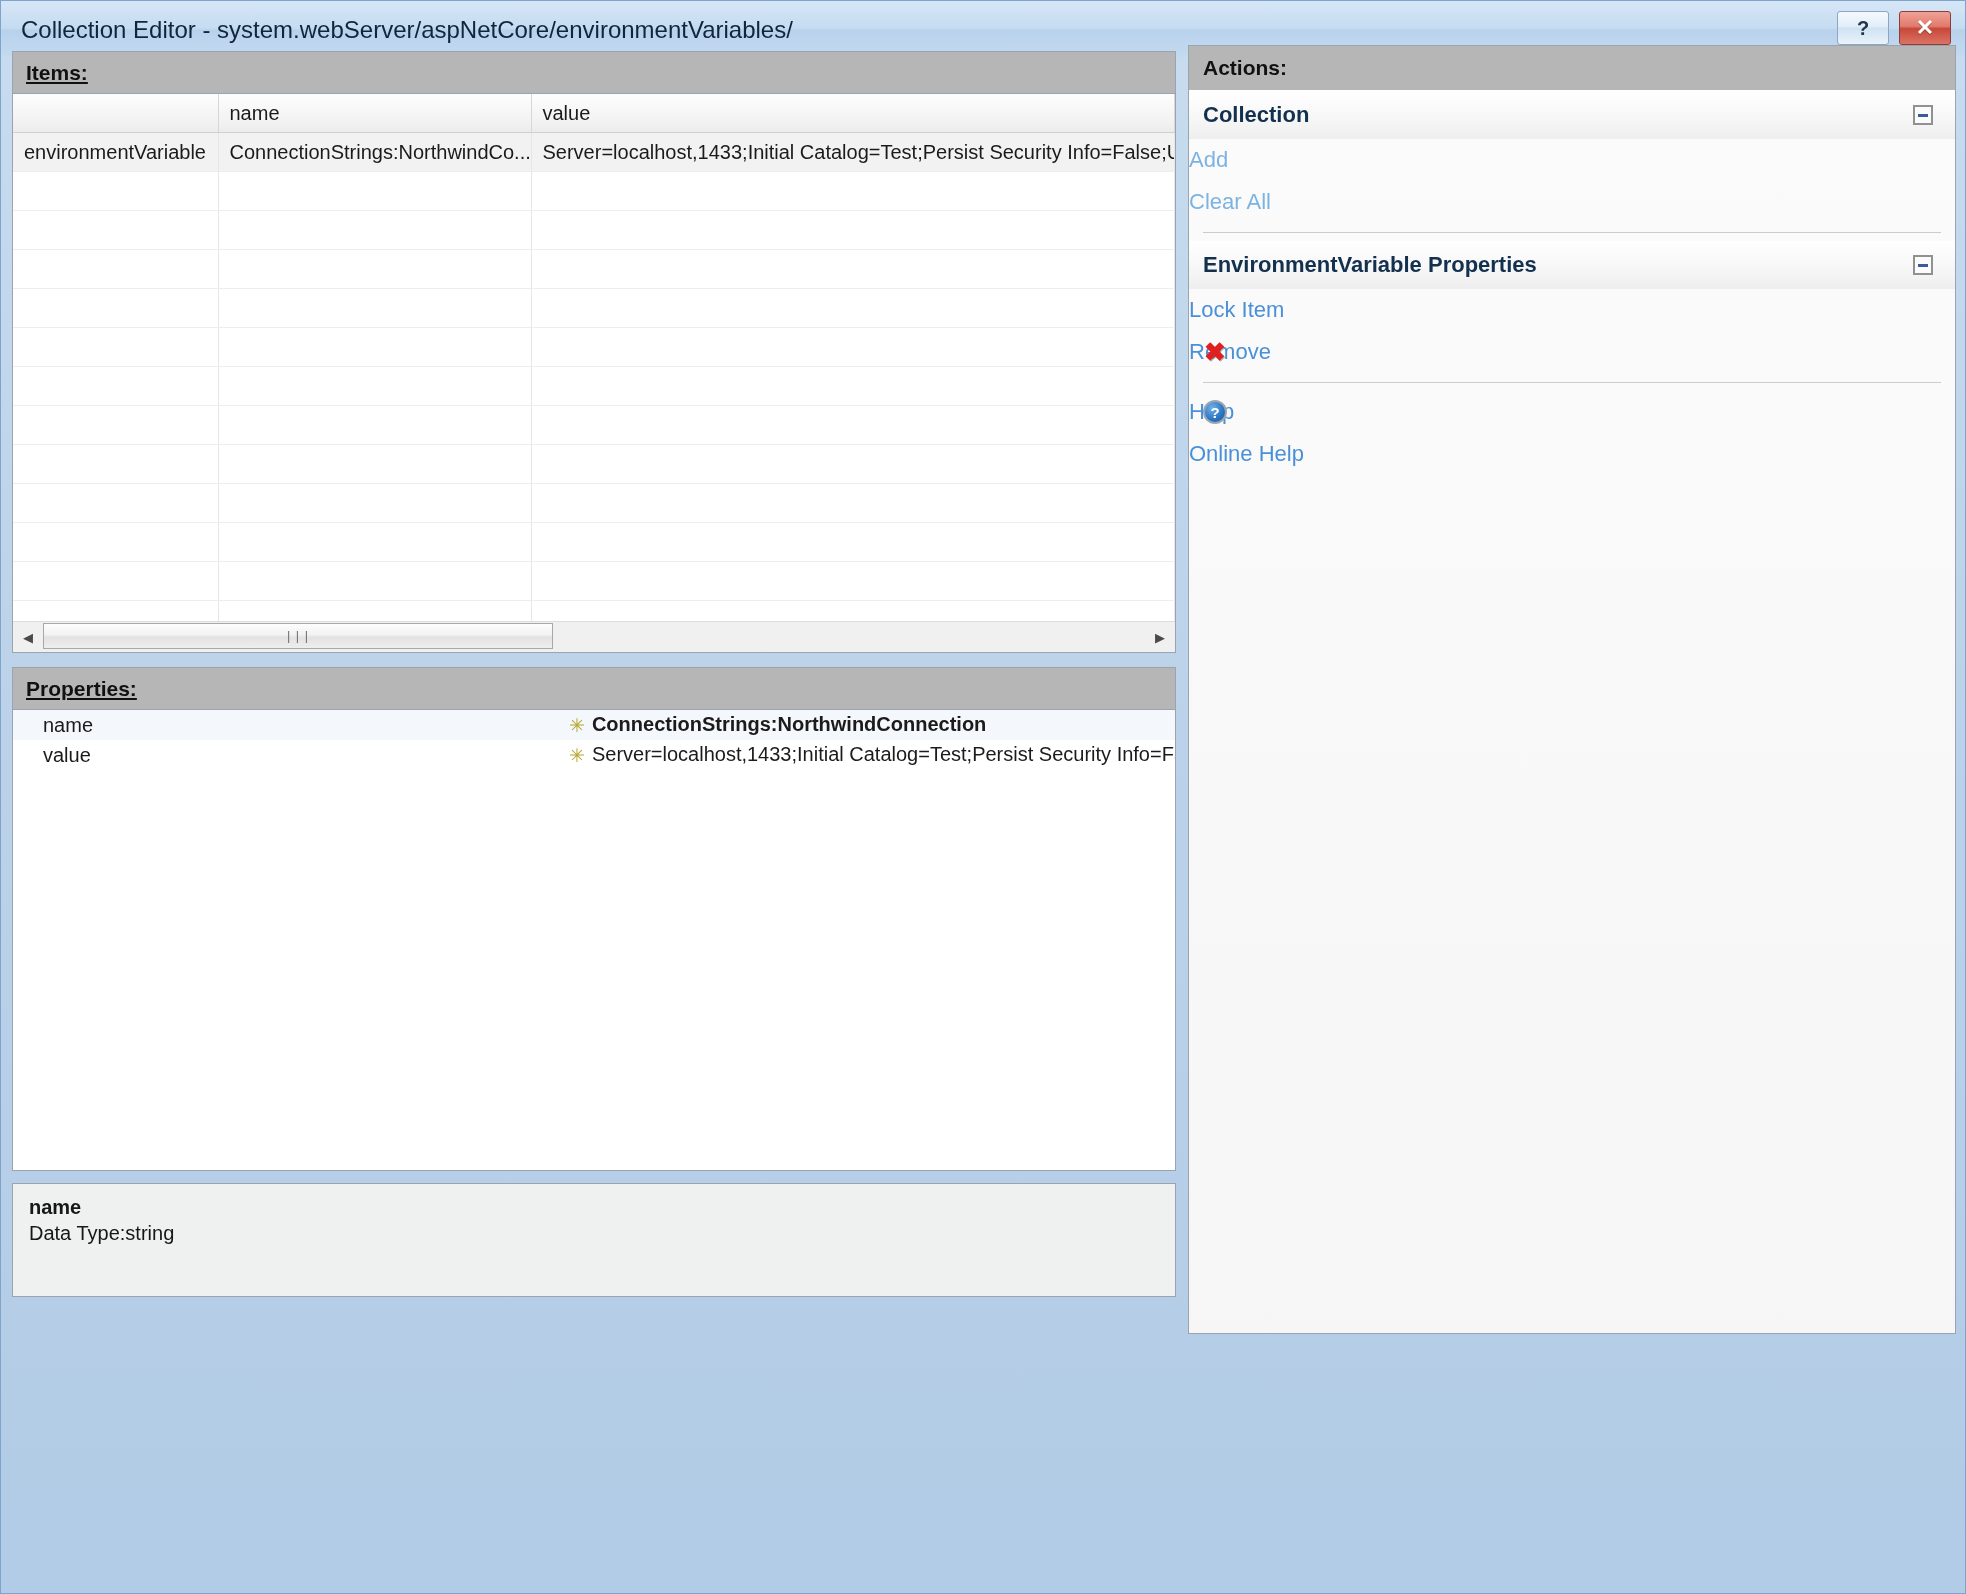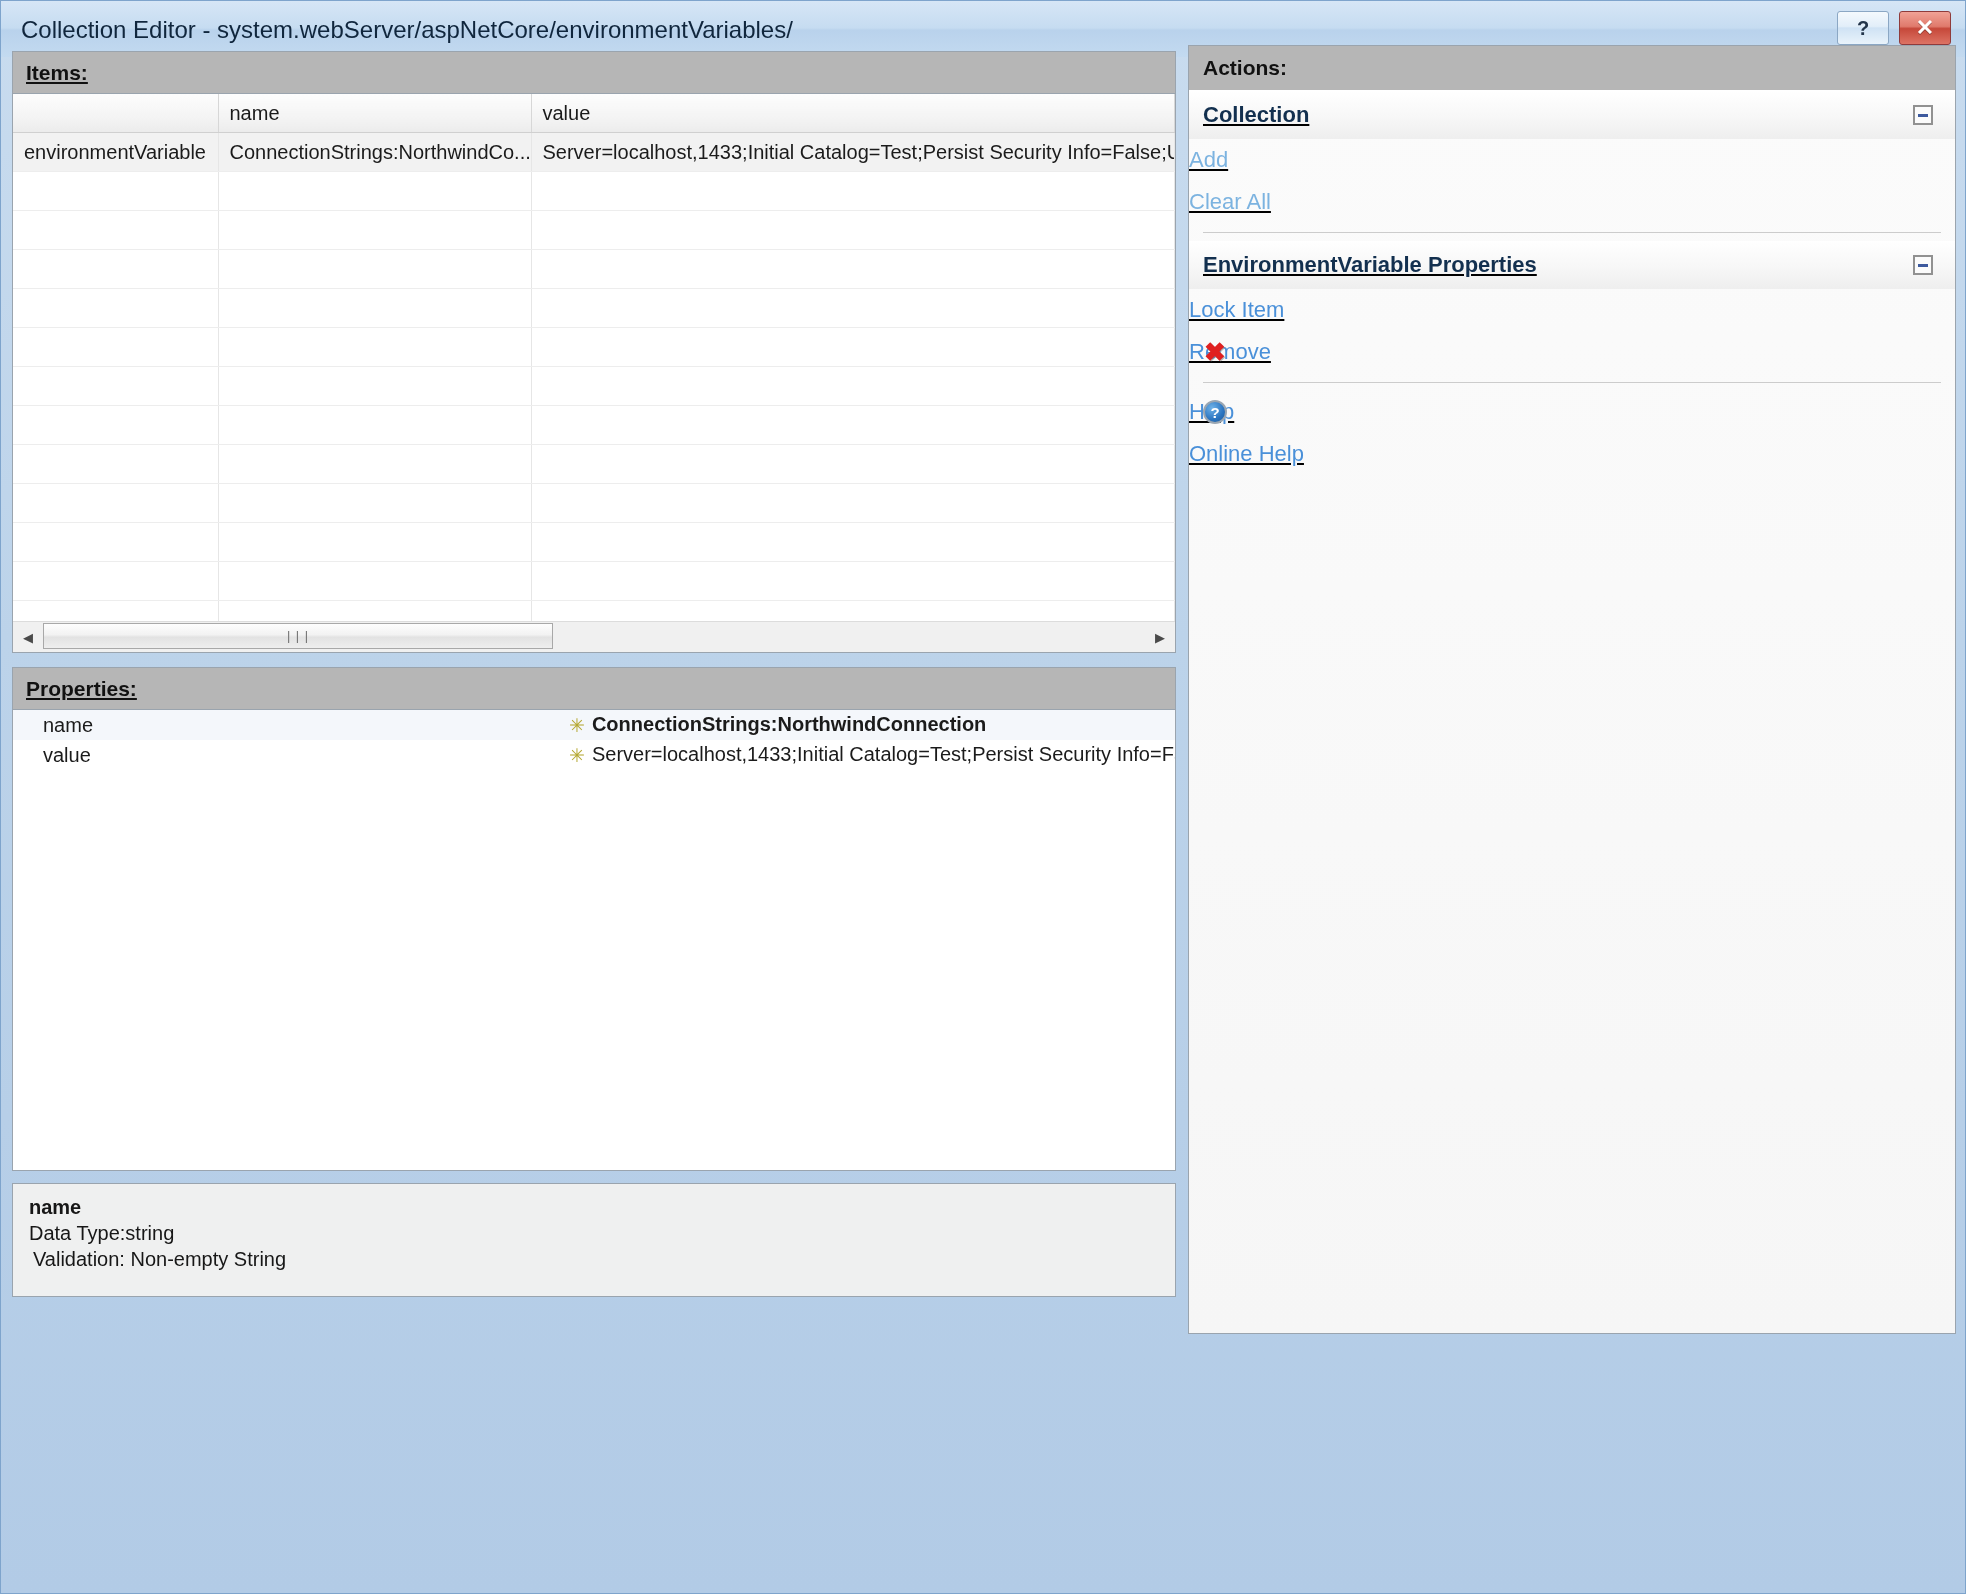--- a/index.html
+++ b/index.html
@@ -272,21 +272,20 @@
     align-items: center;
     padding-left: 14px;
     font-size: 21px;
     font-weight: bold;
     color: #111111;
     border-bottom: 1px solid #ffffff;
   }
   .actions-body {
     background: linear-gradient(to bottom, #fbfbfb 0%, #f6f6f6 100%);
     height: calc(100% - 45px);
-    text-decoration: underline;
   }
   .act-section-title {
     position: relative;
     height: 48px;
     display: flex;
     align-items: center;
     padding-left: 14px;
     font-size: 22px;
     font-weight: bold;
     color: #13304f;
@@ -502,21 +501,20 @@
                 <span class="star">✳</span><span>Server=localhost,1433;Initial Catalog=Test;Persist Security Info=False;U</span>
               </td>
             </tr>
           </tbody>
         </table>
       </div>
 
       <div class="desc-box">
         <div class="desc-title">name</div>
         <div class="desc-line">Data Type:string</div>
-        <div class="desc-line indent">Validation: Non-empty String</div>
       </div>
     </div>
   </div>
 
   <div class="right-pane">
     <div class="actions-header">
       <span>Actions:</span>
     </div>
     <div class="actions-body">
 

